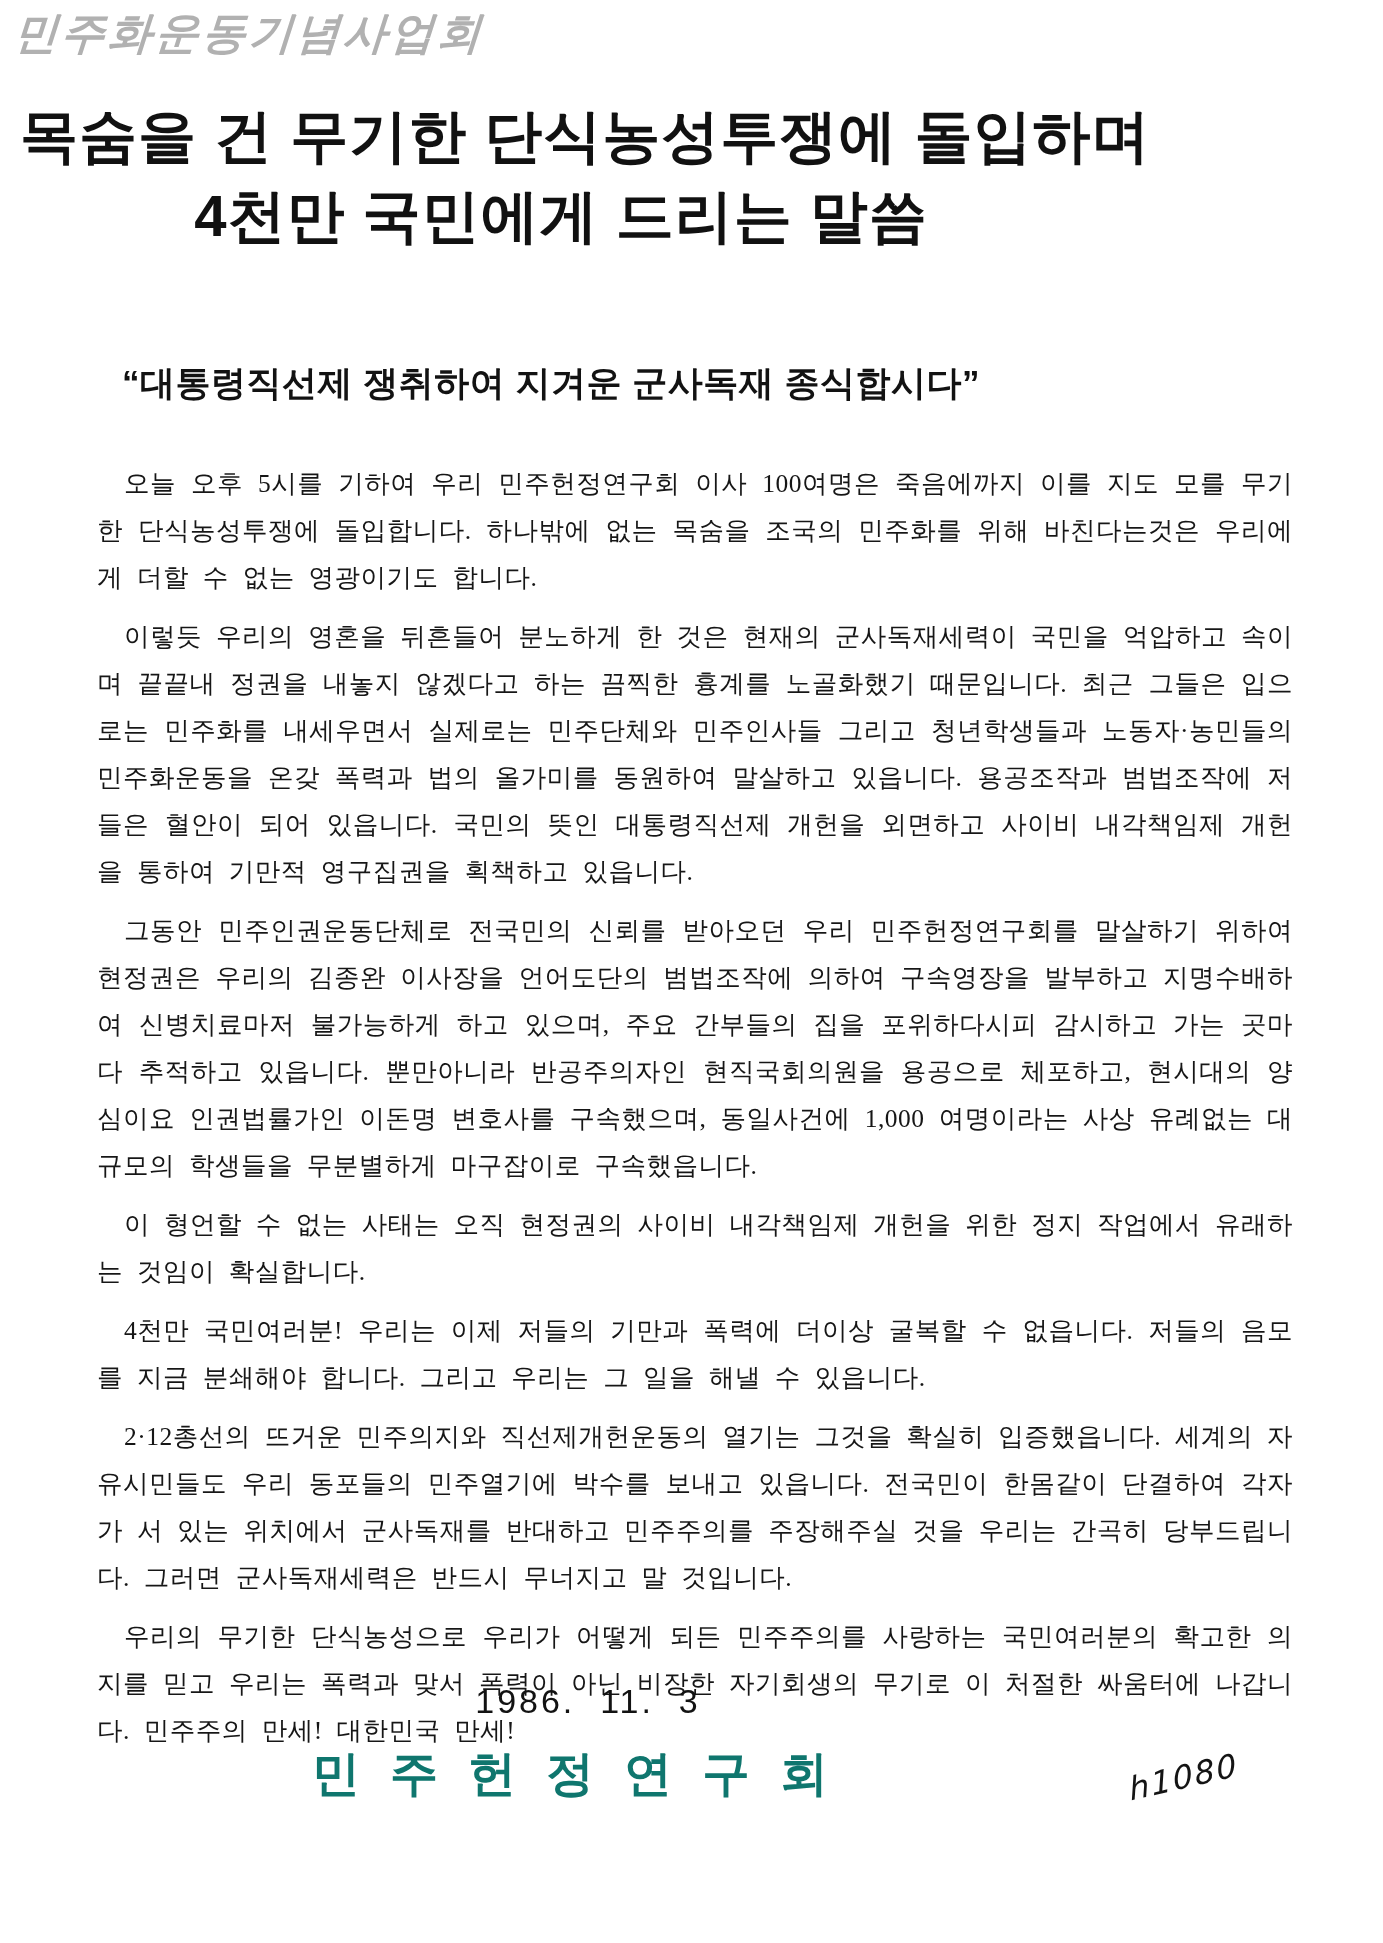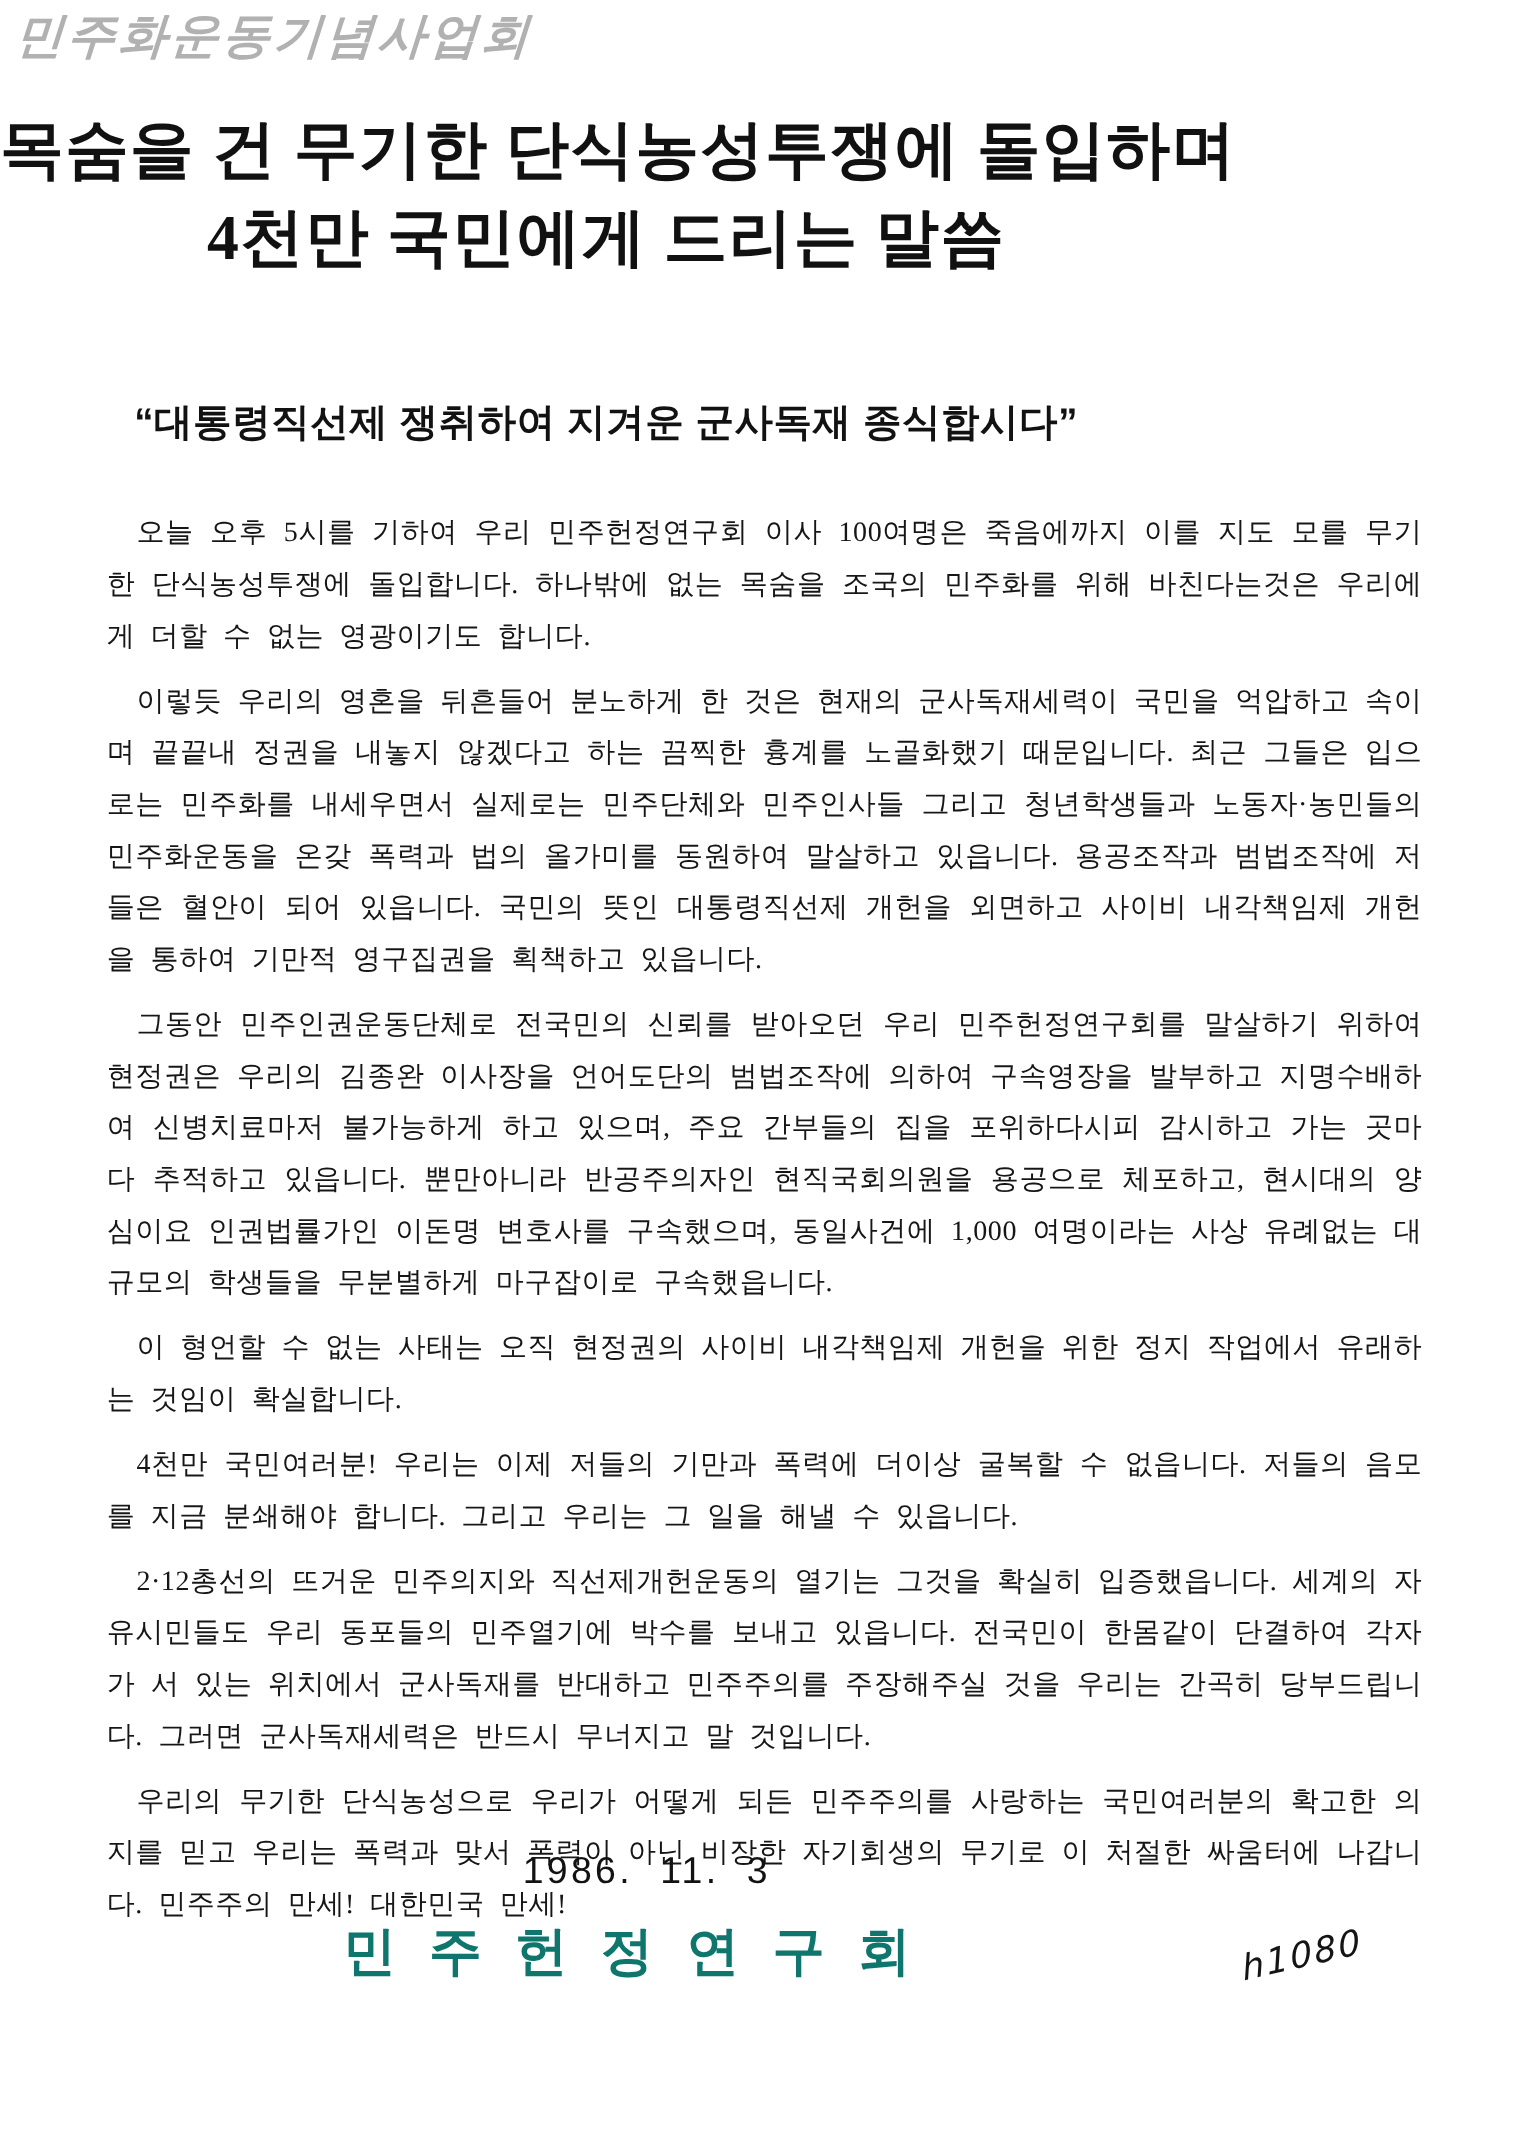--- a/index.html
+++ b/index.html
@@ -46,27 +46,28 @@
 
   
   .title-block {
     position: absolute;
     top: 96px;
     left: 0;
     width: 1102px;
     text-align: center;
   }
   .title-line {
-    font-family: Liberation Serif, serif;
+    font-family: Liberation Sans, sans-serif;
     font-weight: 700;
     font-size: 58px;
     line-height: 80px;
     color: #111111;
     letter-spacing: 1px;
     white-space: nowrap;
+    margin-left: 20px;
   }
   .subtitle {
     position: absolute;
     top: 360px;
     left: 0;
     width: 1102px;
     text-align: center;
     font-family: "Liberation Sans", sans-serif;
     font-weight: 700;
     font-size: 35px;

